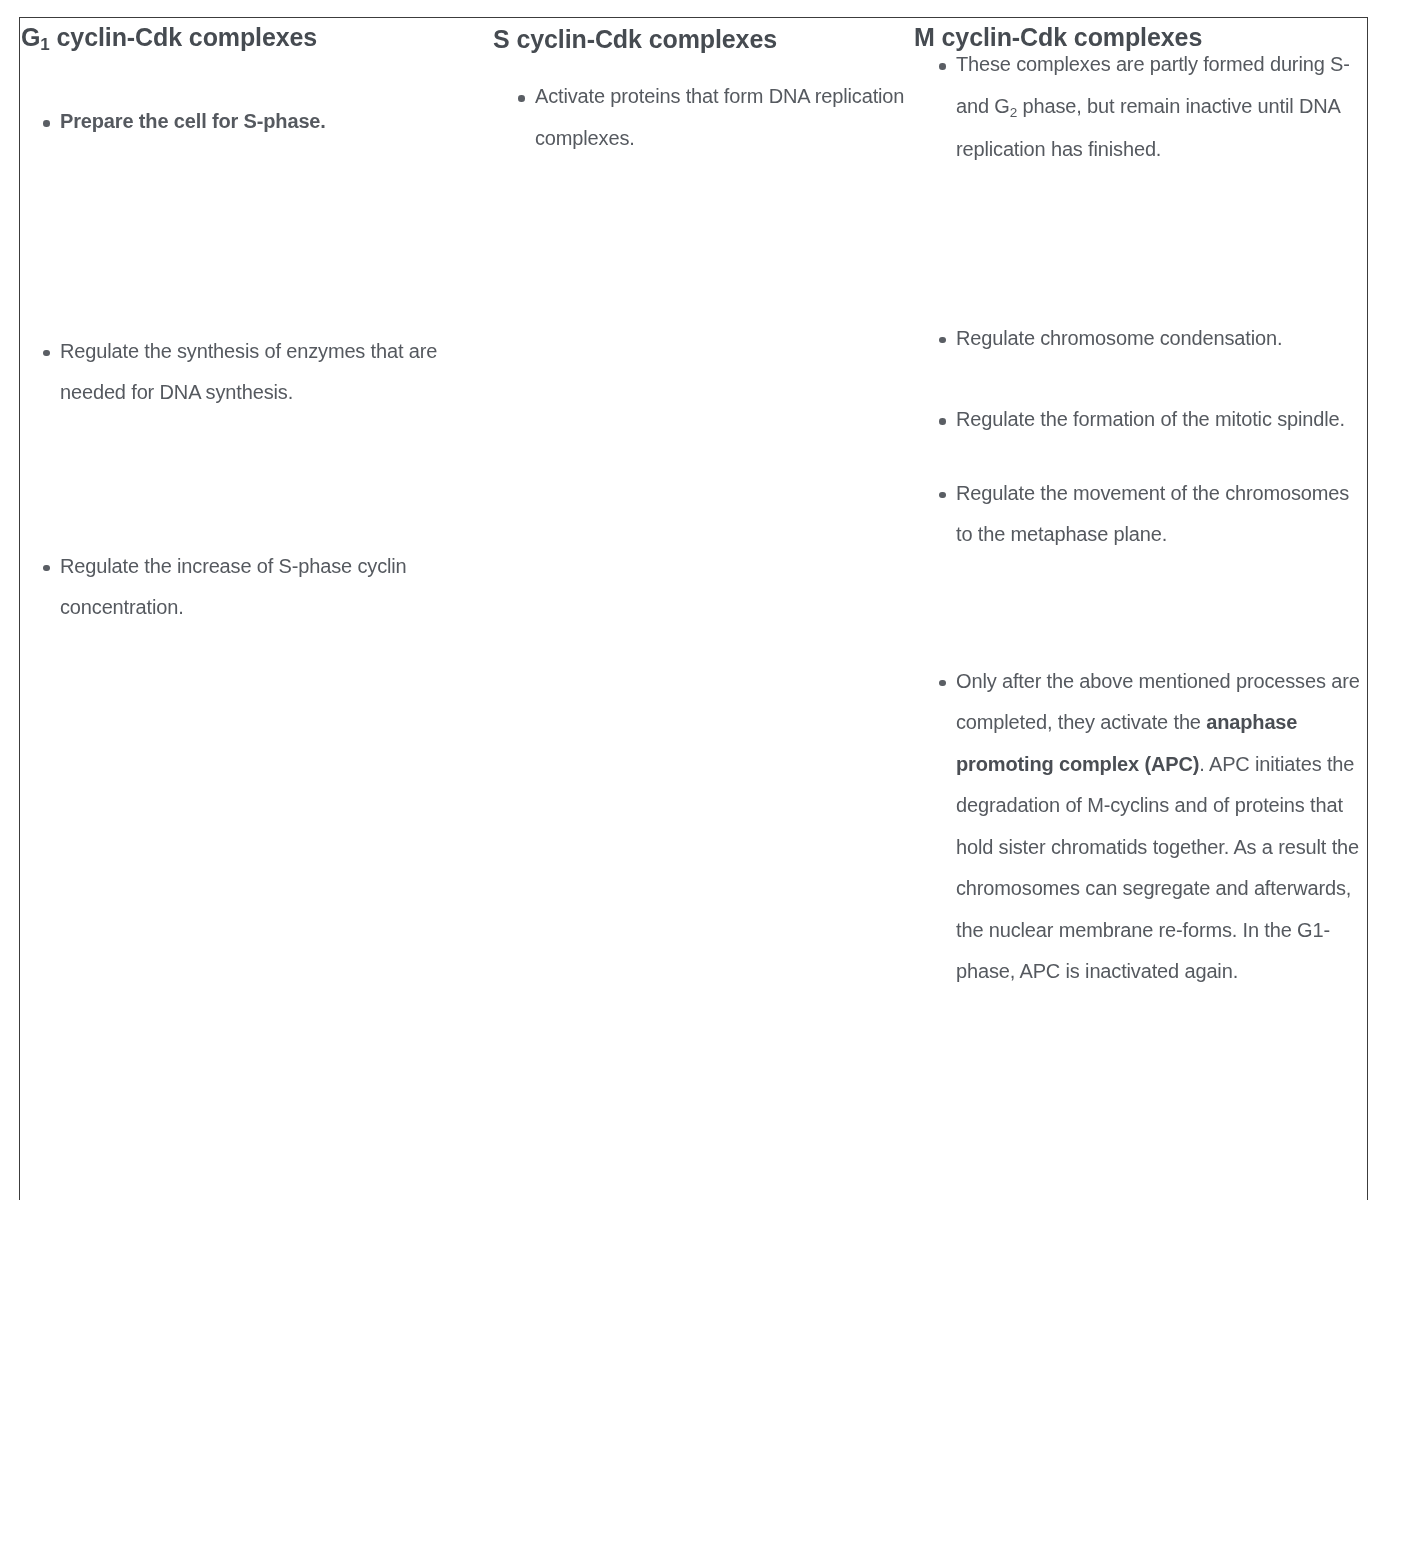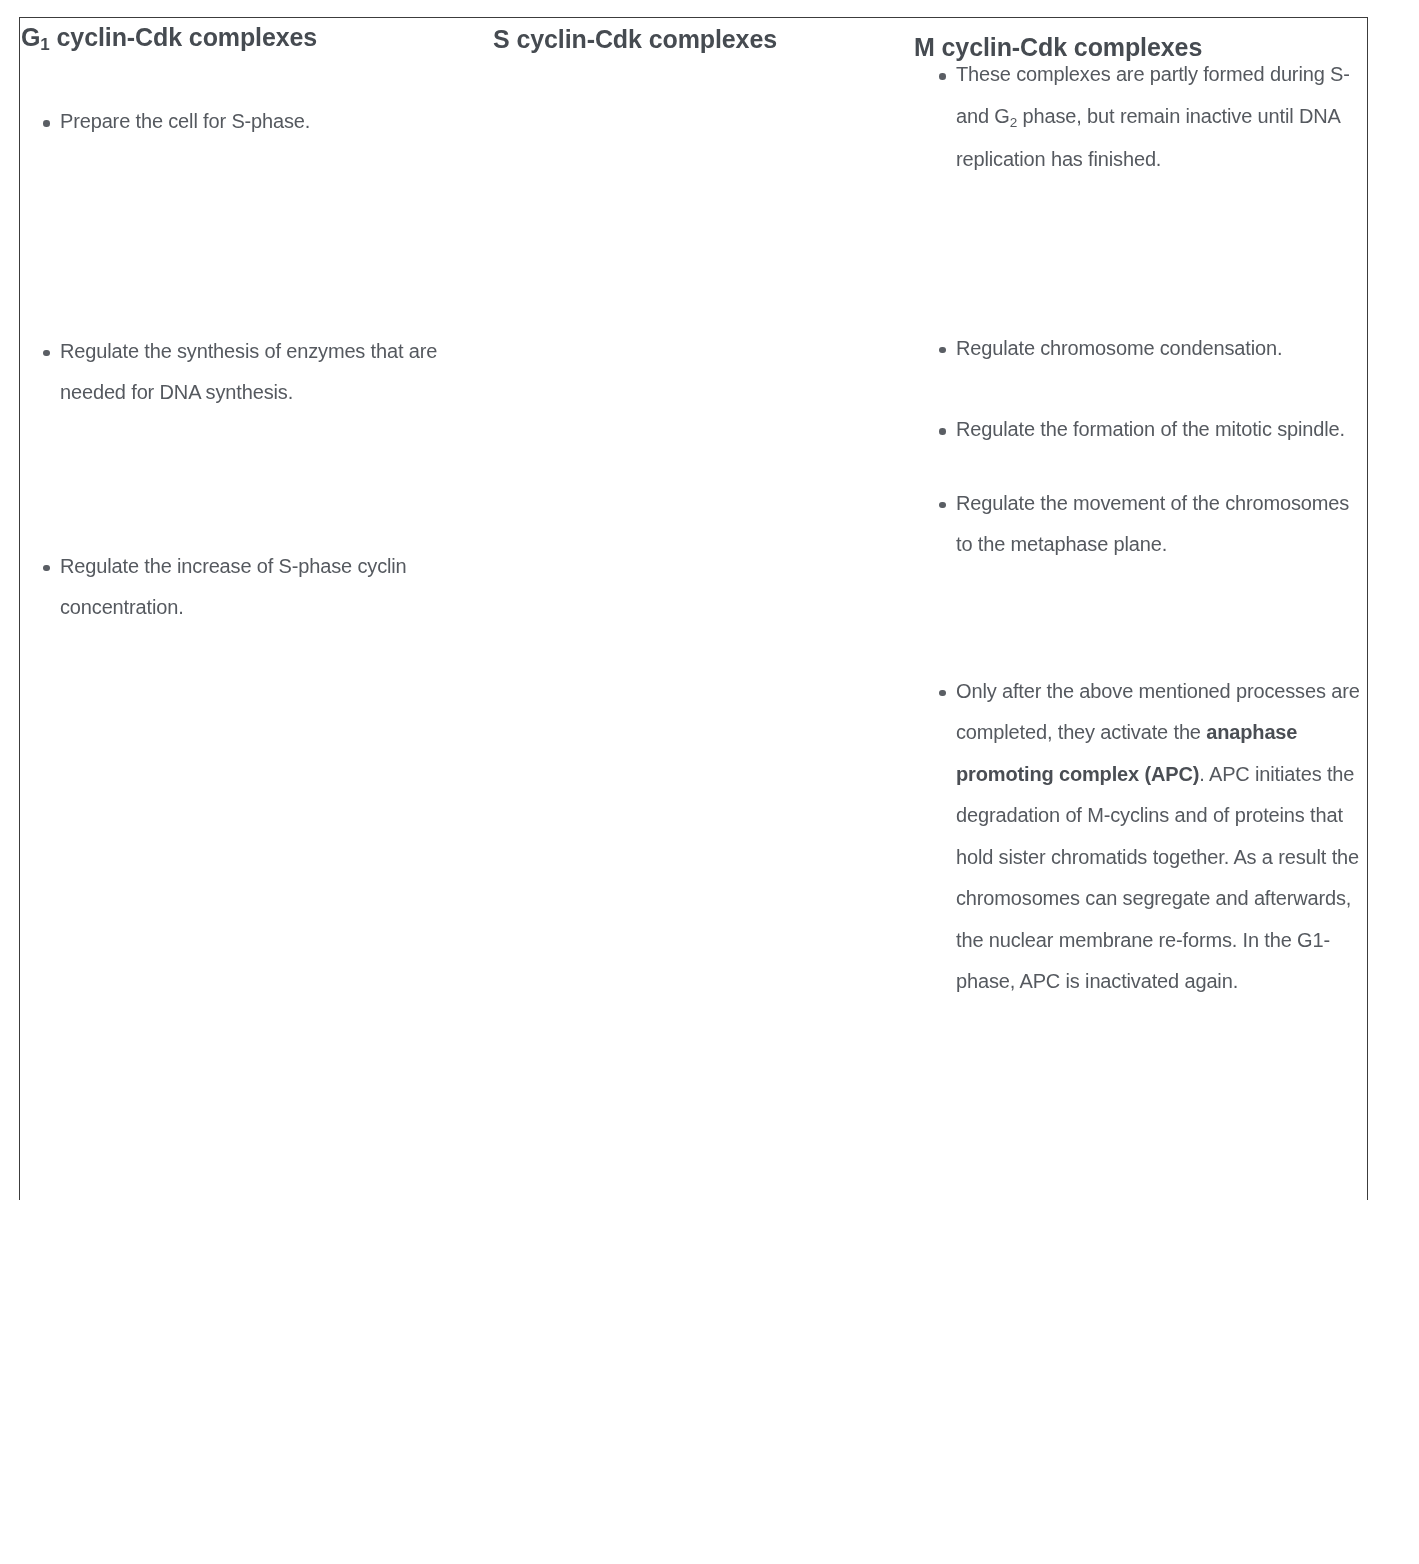--- a/index.html
+++ b/index.html
@@ -53,21 +53,21 @@
   .col-head {
     font-size: 25px;
     font-weight: bold;
     color: #464b51;
     letter-spacing: -0.1px;
     line-height: 1.2;
     white-space: nowrap;
   }
   .col-1 .col-head { padding-left: 2px; padding-top: 5px; }
   .col-2 .col-head { padding-left: 11px; padding-top: 7px; }
-  .col-3 .col-head { padding-left: 7px; padding-top: 15px; }
+  .col-3 .col-head { padding-left: 7px; padding-top: 5px; }
 
   .col-head sub {
     font-size: 0.68em;
     vertical-align: baseline;
     position: relative;
     top: 4px;
   }
 
   ul.bullets {
     list-style: none;
@@ -102,21 +102,21 @@
 
   ul.bullets li sub {
     font-size: 0.68em;
     vertical-align: baseline;
     position: relative;
     top: 4px;
   }
 
   
   .col-1 ul.bullets { margin-top: 0; }
-  .col-1 li.b0 { margin-top: 49px; }
+  .col-1 li.b0 { margin-top: 49px; font-weight: bold; }
   .col-1 li.b1 { margin-top: 188px; }
   .col-1 li.b2 { margin-top: 132px; }
 
   
   .col-2 ul.bullets { padding-left: 12px; }
   .col-2 li.b0 { margin-top: 22px; }
   .col-2 li.b1 { margin-top: 83px; }
 
   
   .col-3 ul.bullets { padding-left: 8px; }
@@ -141,20 +141,21 @@
       <ul class="bullets">
         <li class="b0">Prepare the cell for S-phase.</li>
         <li class="b1">Regulate the synthesis of enzymes that are needed for DNA synthesis.</li>
         <li class="b2">Regulate the increase of S-phase cyclin concentration.</li>
       </ul>
     </div>
 
     <div class="col col-2">
       <div class="col-head">S cyclin-Cdk complexes</div>
       <ul class="bullets">
+        <li class="b0">Activate proteins that form DNA replication complexes.</li>
       </ul>
     </div>
 
     <div class="col col-3">
       <div class="col-head">M cyclin-Cdk complexes</div>
       <ul class="bullets">
         <li class="b0"><span>These complexes are partly formed during S- and G</span><sub>2</sub><span> phase, but remain inactive until DNA replication has finished.</span></li>
         <li class="b1">Regulate chromosome condensation.</li>
         <li class="b3">Regulate the formation of the mitotic spindle.</li>
         <li class="b4">Regulate the movement of the chromosomes to the metaphase plane.</li>

